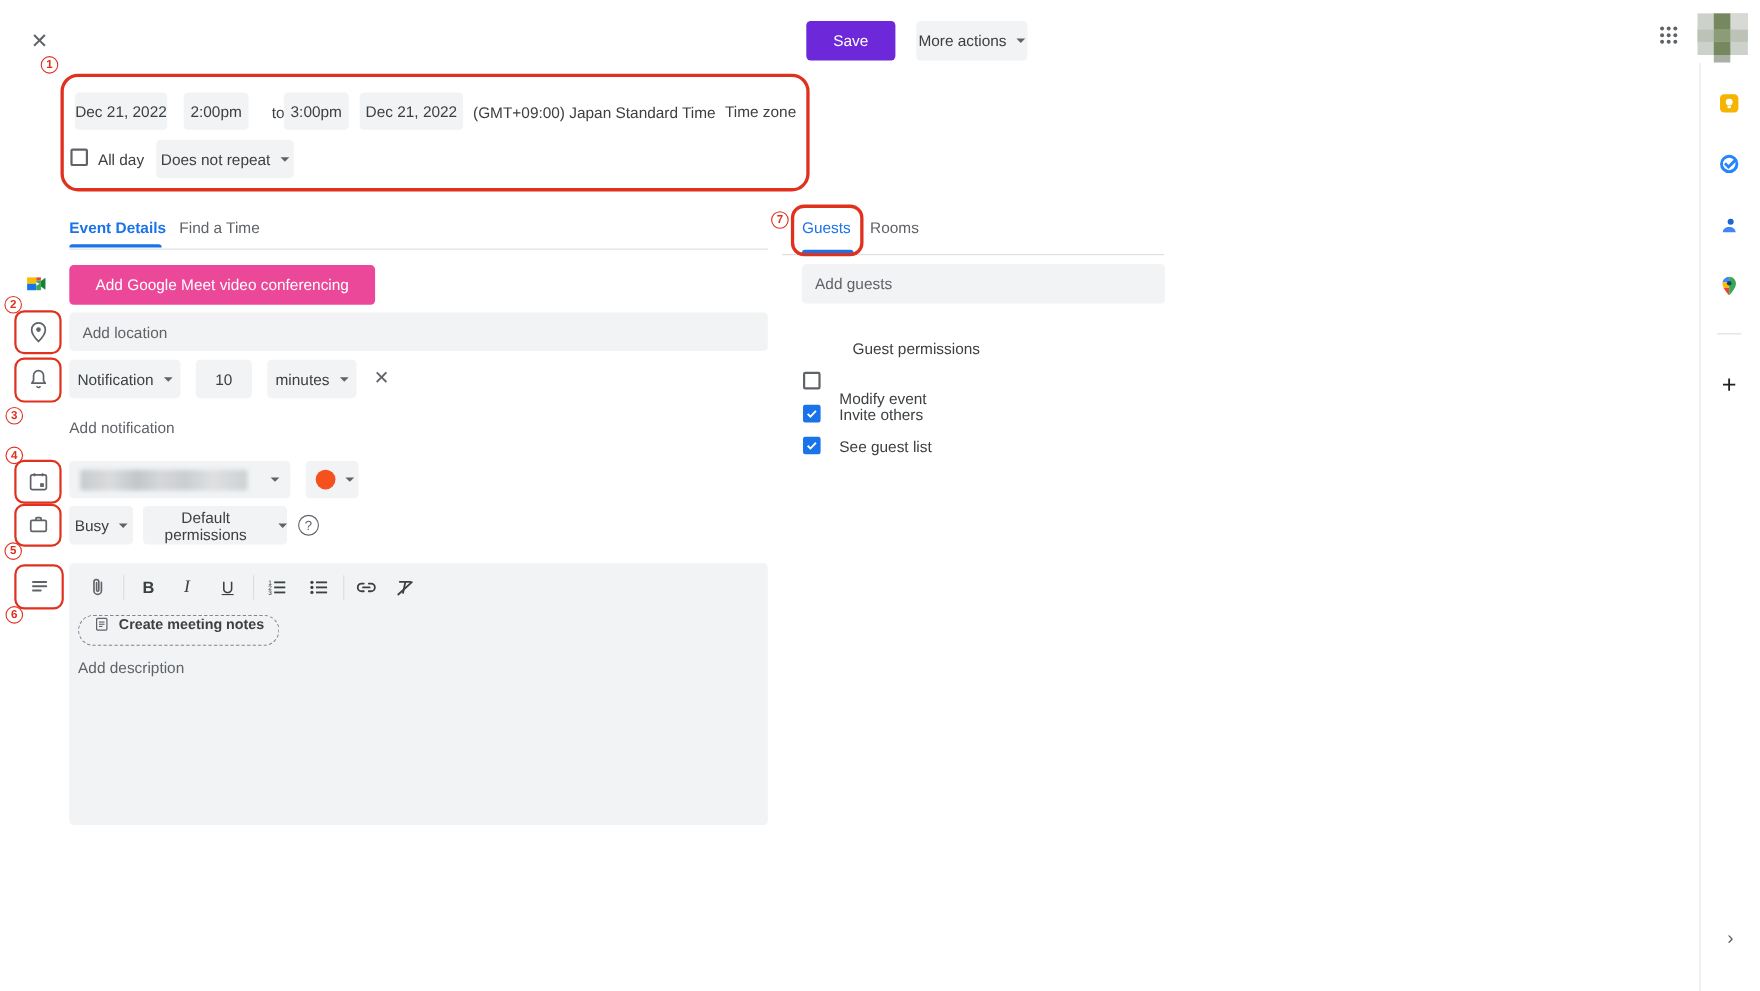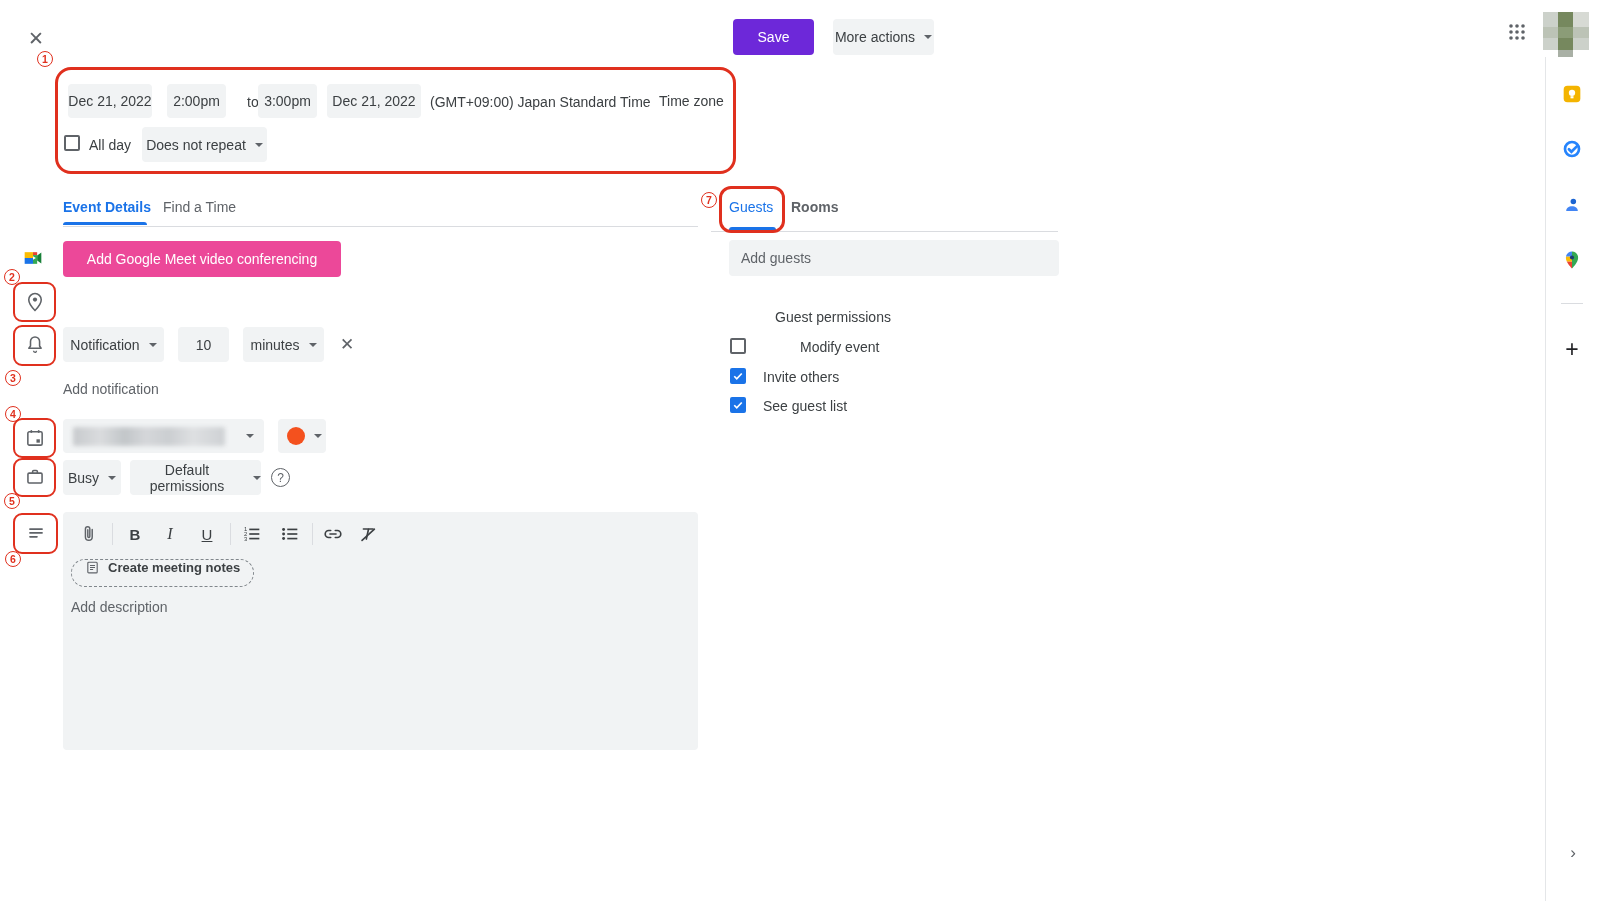--- a/index.html
+++ b/index.html
@@ -45,21 +45,21 @@
   [data-name="all-day-checkbox"]{left:64px;top:135px;}
   [data-name="all-day-label"]{left:89px;top:137px;}
   [data-name="recurrence-select"]{left:142px;top:127px;width:125px;height:35px;}
 
   
   [data-name="tab-event-details"]{position:absolute;left:63px;top:199px;font-size:14px;font-weight:700;color:#1a73e8;}
   [data-name="tab-find-a-time"]{position:absolute;left:163px;top:199px;font-size:14px;font-weight:500;color:#5f6368;}
   [data-name="left-tab-underline"]{left:63px;top:222px;width:84px;height:3px;background:#1a73e8;border-radius:3px 3px 0 0;}
   [data-name="left-tabs-divider"]{left:63px;top:226px;width:635px;}
   [data-name="tab-guests"]{position:absolute;left:729px;top:199px;font-size:14px;font-weight:500;color:#1a73e8;}
-  [data-name="tab-rooms"]{position:absolute;left:791px;top:199px;font-size:14px;font-weight:700;color:#5f6368;}
+  [data-name="tab-rooms"]{position:absolute;left:791px;top:199px;font-size:14px;font-weight:400;color:#5f6368;}
   [data-name="right-tab-underline"]{left:729px;top:227px;width:47px;height:3px;background:#1a73e8;border-radius:3px 3px 0 0;}
   [data-name="right-tabs-divider"]{left:711px;top:231px;width:347px;}
 
   
   [data-name="google-meet-icon"]{left:23px;top:248px;}
   [data-name="add-meet-button"]{left:63px;top:241px;width:278px;height:36px;background:#ec4899;color:#fff;
       border-radius:4px;font-size:14px;font-weight:500;position:absolute;}
   [data-name="location-input"]{position:absolute;left:63px;top:284px;width:635px;height:35px;background:#f1f3f4;
       border-radius:4px;padding:0 12px;font-size:14px;color:#3c4043;}
   [data-name="location-input"]::placeholder{color:#5f6368;opacity:1;}
@@ -107,21 +107,21 @@
       border:1px dashed #80868b;border-radius:14px;display:inline-flex;align-items:flex-start;gap:8px;
       padding:0 13px;font-size:13px;font-weight:700;color:#3c4043;}
   [data-name="description-placeholder"]{position:absolute;left:8px;top:87px;font-size:14px;color:#5f6368;}
 
   
   [data-name="guests-input"]{position:absolute;left:729px;top:240px;width:330px;height:36px;background:#f1f3f4;
       border-radius:4px;padding:0 12px;font-size:14px;}
   [data-name="guests-input"]::placeholder{color:#5f6368;opacity:1;}
   [data-name="guest-permissions-title"]{left:729px;top:309px;margin-left:46px;}
   [data-name="modify-event-checkbox"]{left:730px;top:338px;}
-  [data-name="modify-event-label"]{left:763px;top:339px;margin-left:37px;}
+  [data-name="modify-event-label"]{left:763px;top:354px;}
   [data-name="invite-others-checkbox"]{left:730px;top:368px;}
   [data-name="invite-others-label"]{left:763px;top:369px;}
   [data-name="see-guest-list-checkbox"]{left:730px;top:397px;}
   [data-name="see-guest-list-label"]{left:763px;top:398px;}
 
   
   [data-name="side-panel-divider"]{left:1545px;top:57px;height:844px;background:#e4e6e8;}
   .sp{position:absolute;width:22px;height:22px;display:flex;align-items:center;justify-content:center;}
   [data-name="keep-icon"]{left:1561px;top:83px;}
   [data-name="tasks-icon"]{left:1561px;top:138px;}
@@ -225,20 +225,21 @@
     </svg>
   </span>
   <button data-name="add-meet-button">Add Google Meet video conferencing</button>
 
   <span class="abs" data-name="location-pin-icon">
     <svg width="22" height="22" viewBox="0 0 24 24">
         <path d="M12 2.8c-3.8 0-6.8 3-6.8 6.8 0 4.9 6.8 11.6 6.8 11.6s6.8-6.7 6.8-11.6c0-3.8-3-6.8-6.8-6.8z" fill="none" stroke="#5f6368" stroke-width="1.7"></path>
         <circle cx="12" cy="9.4" r="2.3" fill="#5f6368"></circle>
       </svg>
   </span>
+  <input data-name="location-input" placeholder="Add location" style="">
 
   <span class="abs" data-name="bell-icon">
     <svg width="22" height="22" viewBox="0 0 24 24">
         <path d="M12 3.2c-2.9 0-4.9 2.1-4.9 5v4.9L5.3 15.6h13.4L17 13.1V8.2c0-2.9-2.1-5-5-5z" fill="none" stroke="#5f6368" stroke-width="1.7" stroke-linejoin="round"></path>
         <path d="M10.4 18.4a1.6 1.6 0 0 0 3.2 0" fill="none" stroke="#5f6368" stroke-width="1.5"></path>
       </svg>
   </span>
   <button class="chip" data-name="notification-type-select">
     <span data-name="notification-type-label">Notification</span>
     <span class="caret" data-name="chevron-down-icon"></span>

